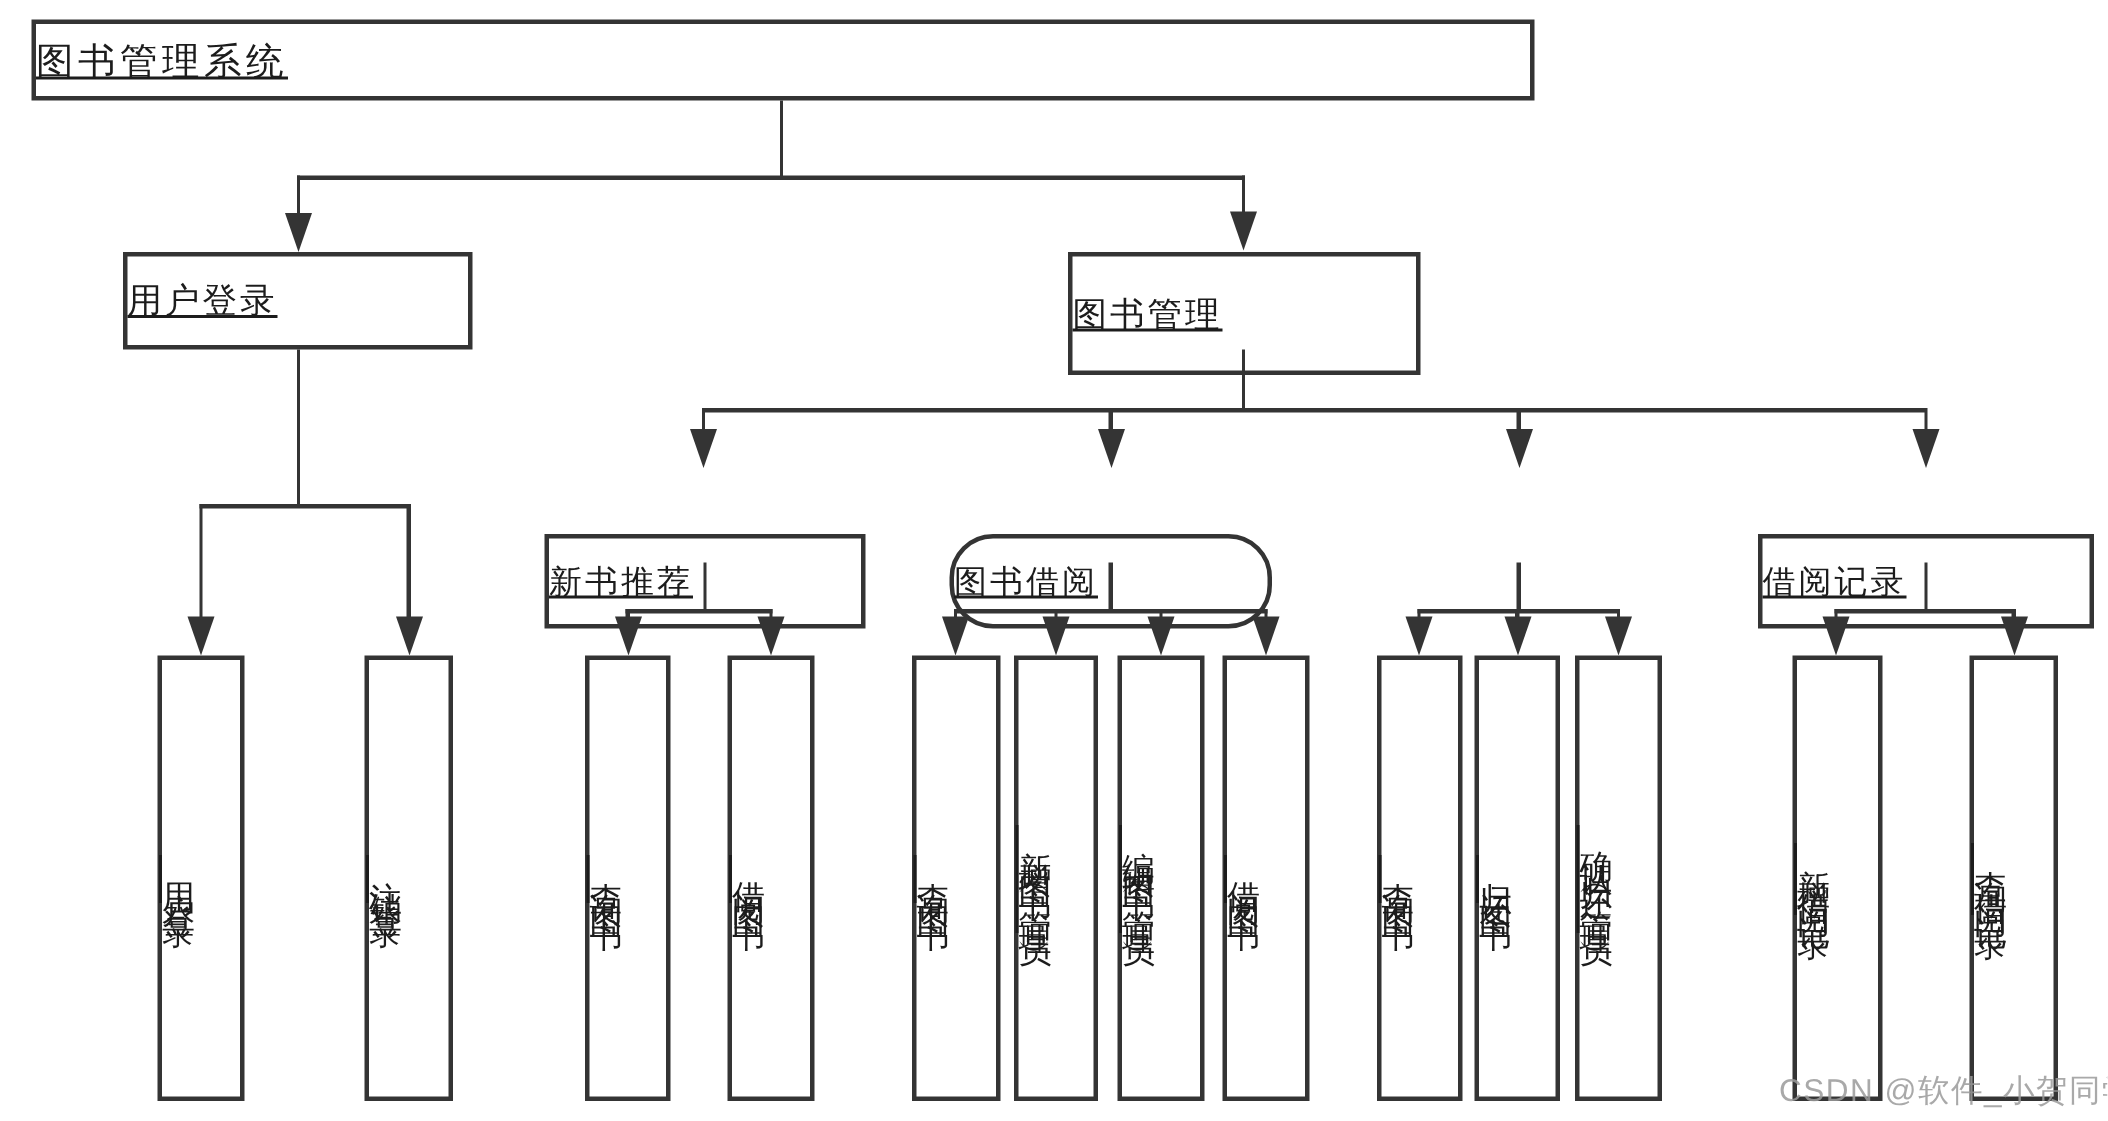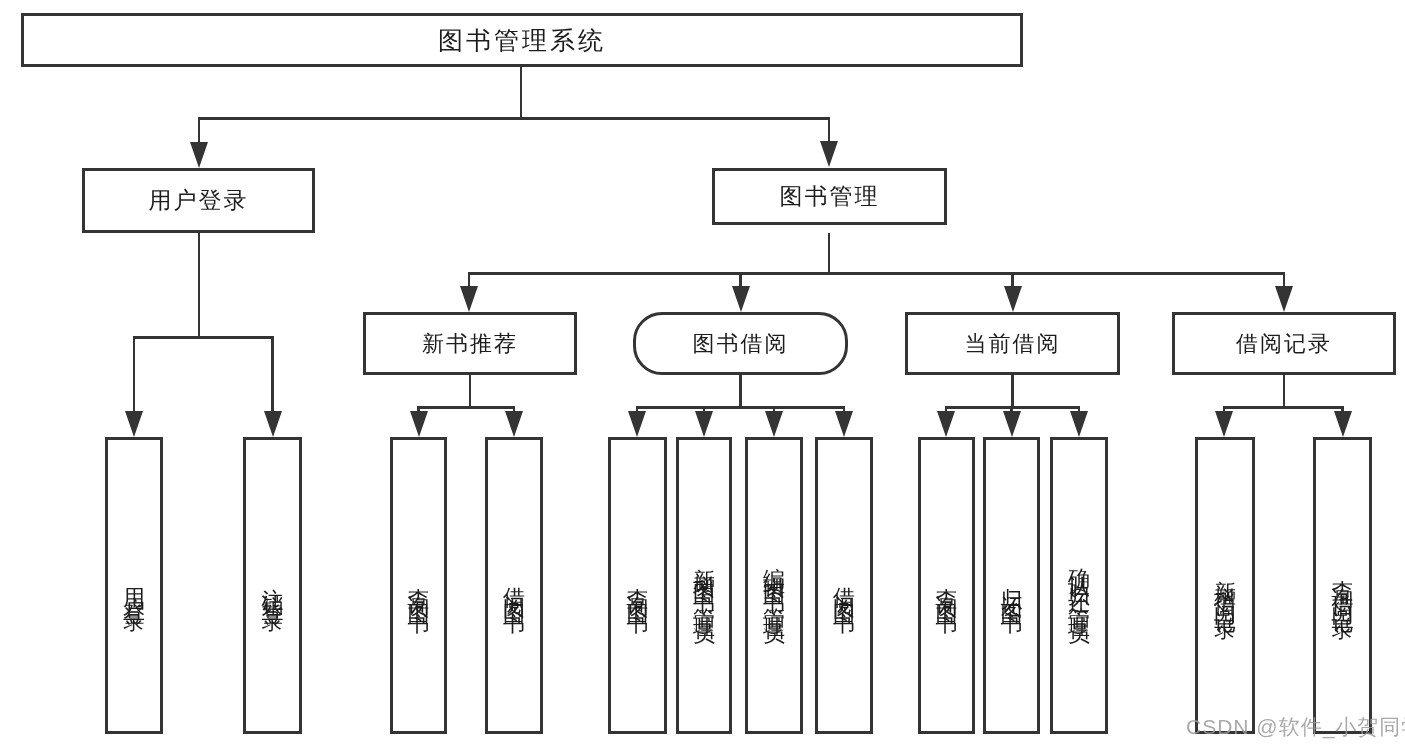--- a/index.html
+++ b/index.html
@@ -17,27 +17,28 @@
     font-family:"Liberation Sans", sans-serif;
     overflow:hidden;
   }
   .box{
     position:absolute;
     box-sizing:border-box;
     border:3px solid var(--line);
     background:#fff;
     display:flex;
     align-items:center;
-    justify-content:center;
+    justify-content:flex-start;
     color:var(--text);
     text-align:center;
+    text-decoration:underline;
   }
   .lvl1{font-size:25px;letter-spacing:3px;}
   .lvl2{font-size:23px;letter-spacing:2px;}
-  .lvl3{font-size:22px;letter-spacing:2px;}
+  .lvl3{font-size:22px;letter-spacing:2px;margin-top:44px;}
   .vbox span{
     writing-mode:vertical-rl;
     text-orientation:mixed;
     font-size:22px;
     letter-spacing:8px;
     line-height:1;
     white-space:nowrap;
   }
   .vline{position:absolute;width:2.5px;background:var(--line);}
   .hline{position:absolute;height:2.5px;background:var(--line);}
@@ -71,21 +72,21 @@
   <div class="vline" style="left:519.75px;top:67px;height:51px;"></div>
   <div class="hline" style="left:197.75px;top:117px;width:632.5px;"></div>
   <div class="vline" style="left:197.75px;top:117px;height:32px;"></div>
   <div class="arrow" style="left:190px;top:142px;"></div>
   <div class="vline" style="left:827.75px;top:117px;height:32px;"></div>
   <div class="arrow" style="left:820px;top:141px;"></div>
 
   <div class="box lvl2" style="left:82px;top:168px;width:233px;height:65px;">
     <span>用户登录</span>
   </div>
-  <div class="box lvl2" style="left:712px;top:168px;width:235px;height:57px;">
+  <div class="box lvl2" style="left:712px;top:168px;width:235px;height:82px;">
     <span>图书管理</span>
   </div>
 
   <div class="vline" style="left:197.75px;top:233px;height:105px;"></div>
   <div class="hline" style="left:132.75px;top:336px;width:141px;"></div>
   <div class="vline" style="left:132.75px;top:336px;height:80px;"></div>
   <div class="arrow" style="left:125px;top:411px;"></div>
   <div class="vline" style="left:271.25px;top:336px;height:80px;"></div>
   <div class="arrow" style="left:263.5px;top:411px;"></div>
 
@@ -98,23 +99,20 @@
   <div class="vline" style="left:1011.25px;top:272px;height:22px;"></div>
   <div class="arrow" style="left:1003.5px;top:286px;"></div>
   <div class="vline" style="left:1282.75px;top:272px;height:22px;"></div>
   <div class="arrow" style="left:1275px;top:286px;"></div>
 
   <div class="box lvl3" style="left:363px;top:312px;width:214px;height:63px;">
     <span>新书推荐</span>
   </div>
   <div class="box lvl3" style="left:633px;top:312px;width:215px;height:63px;border-radius:29px;">
     <span>图书借阅</span>
-  </div>
-  <div class="box lvl3" style="left:905px;top:312px;width:215px;height:63px;">
-    <span>当前借阅</span>
   </div>
   <div class="box lvl3" style="left:1172px;top:312px;width:224px;height:63px;">
     <span>借阅记录</span>
   </div>
 
   <div class="vline" style="left:468.75px;top:375px;height:33px;"></div>
   <div class="hline" style="left:417.25px;top:406px;width:98px;"></div>
   <div class="vline" style="left:417.25px;top:406px;height:12px;"></div>
   <div class="arrow" style="left:409.5px;top:411px;"></div>
   <div class="vline" style="left:512.75px;top:406px;height:12px;"></div>

